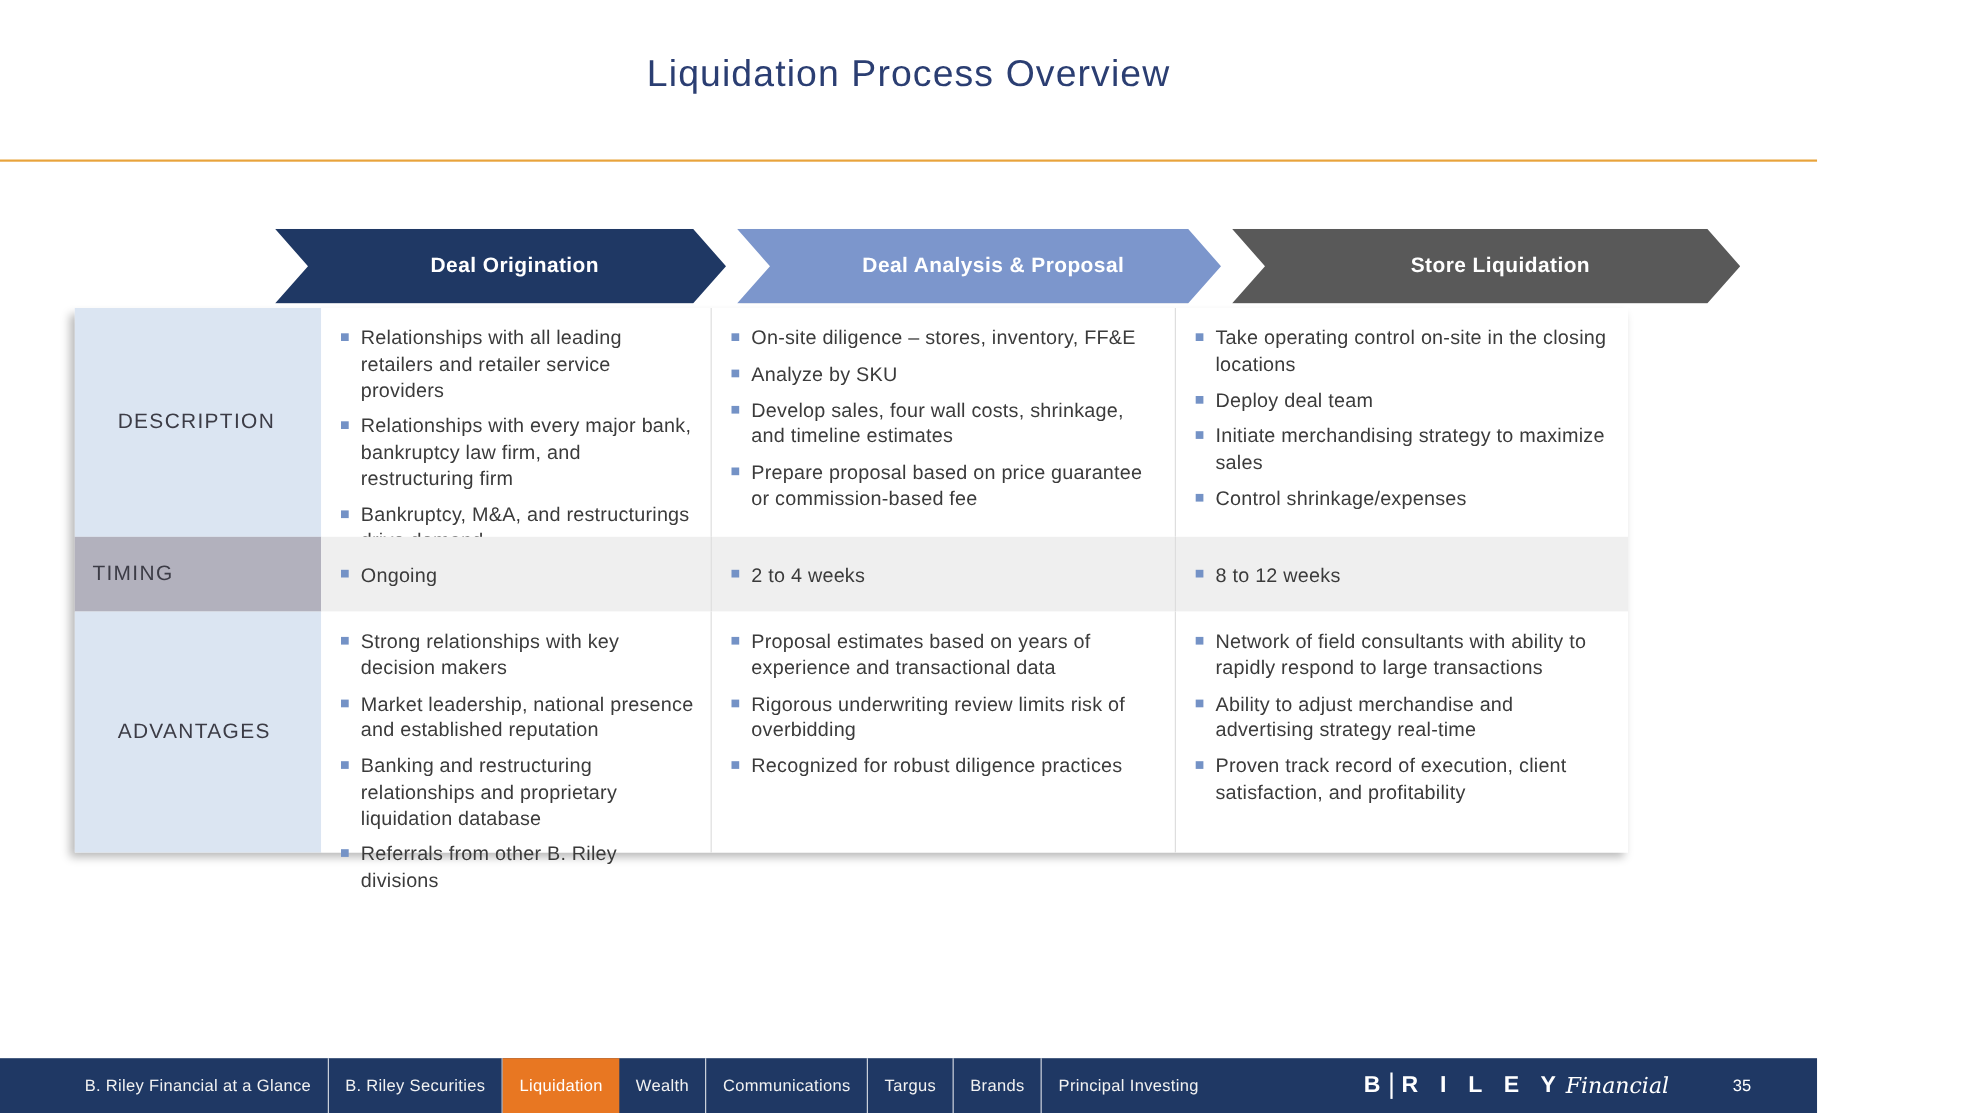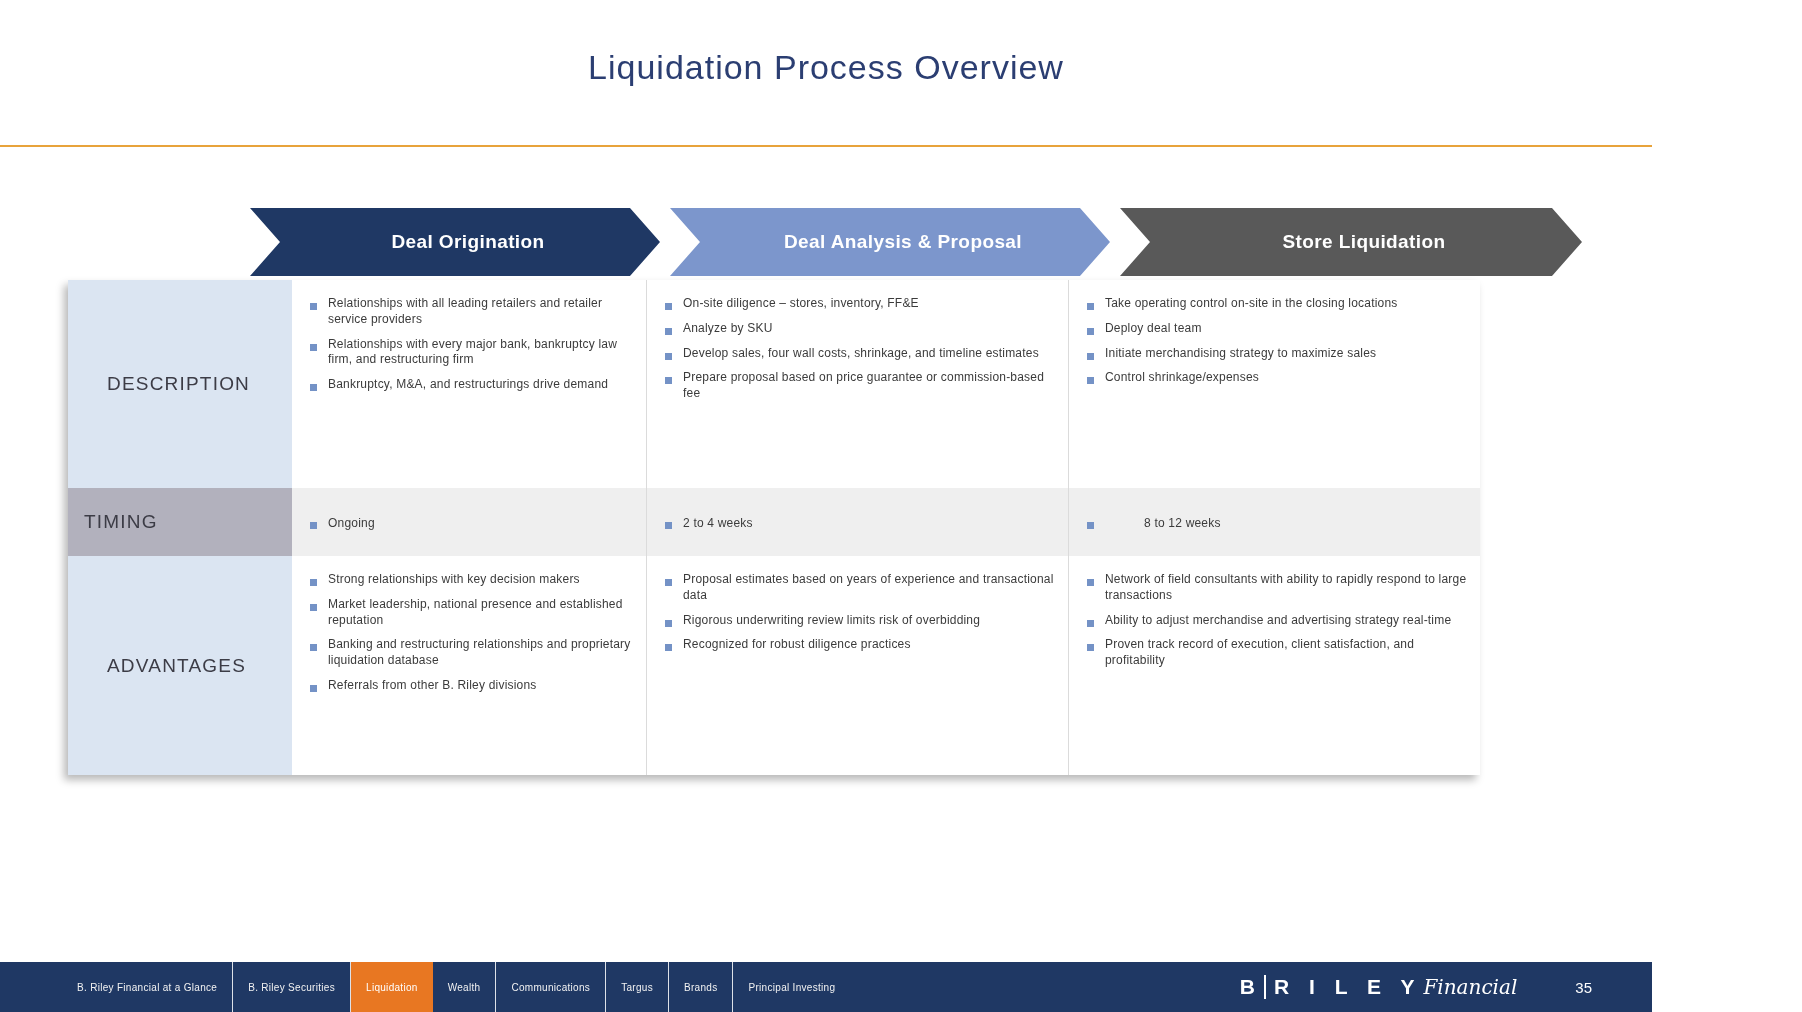--- a/index.html
+++ b/index.html
@@ -36,26 +36,26 @@
   .rlabel.blue{background:#DBE5F2;padding-left:39px;}
   .rlabel.gray{background:#B2B1BD;}
   .cell{box-sizing:border-box;padding:16px 12px 0 18px;background:#ffffff;}
   .cell.w1{width:354px;flex:none;}
   .cell.w2{width:422px;flex:none;}
   .cell.w3{width:412px;flex:none;}
   .cell + .cell{border-left:1px solid #DBDBDB;}
   .r-timing .cell{background:#EFEFEF;display:flex;align-items:center;padding-top:4px;}
   .li{display:flex;margin-bottom:9px;}
   .sq{width:7px;height:7px;flex:none;margin:7px 11px 0 0;background:#7492C6;}
-  .bt{font-size:12px;line-height:1.32;color:#3B3B3B;letter-spacing:0.2px;}
+  .bt{font-size:18px;line-height:1.32;color:#3B3B3B;letter-spacing:0.2px;}
 
   
   .nav{position:absolute;left:0;bottom:0;width:100%;height:50px;display:flex;align-items:stretch;
        padding-left:62px;box-sizing:border-box;}
-  .tab{display:flex;align-items:center;padding:0 15px;font-size:10px;color:#F2F2F2;
+  .tab{display:flex;align-items:center;padding:0 15px;font-size:15px;color:#F2F2F2;
        letter-spacing:0.3px;white-space:nowrap;cursor:pointer;}
   .tab.sep{border-right:1px solid rgba(255,255,255,0.85);}
   .tab.active{color:#ffffff;}
   .brand{margin-left:auto;display:flex;align-items:center;}
   .brand .b{font-size:21px;font-weight:800;color:#fff;letter-spacing:1px;}
   .brand .bar{width:2px;height:24px;background:#ffffff;margin:0 8px;}
   .brand .riley{font-size:21px;font-weight:800;color:#fff;letter-spacing:7px;}
   .brand .fin{font-family:"DejaVu Serif","Liberation Serif",serif;font-style:italic;
               font-size:20px;color:#fff;margin-left:2px;text-align:center;}
   .pagenum{display:flex;align-items:center;color:#ffffff;font-size:15px;
@@ -146,21 +146,21 @@
             <span class="bt">Ongoing</span>
           </div>
       </div>
       <div class="cell w2">
         <div class="li" style="margin:0;">
             <span class="sq" style="margin-top:6px;"></span>
             <span class="bt">2 to 4 weeks</span>
           </div>
       </div>
       <div class="cell w3">
-        <div class="li" style="margin:0;gap:39px;">
+        <div class="li" style="margin:0;">
             <span class="sq" style="margin-top:6px;"></span>
             <span class="bt">8 to 12 weeks</span>
           </div>
       </div>
     </div>
 
     <div class="trow r-adv">
       <div class="rlabel blue">ADVANTAGES</div>
       <div class="cell w1">
         <div class="li">

